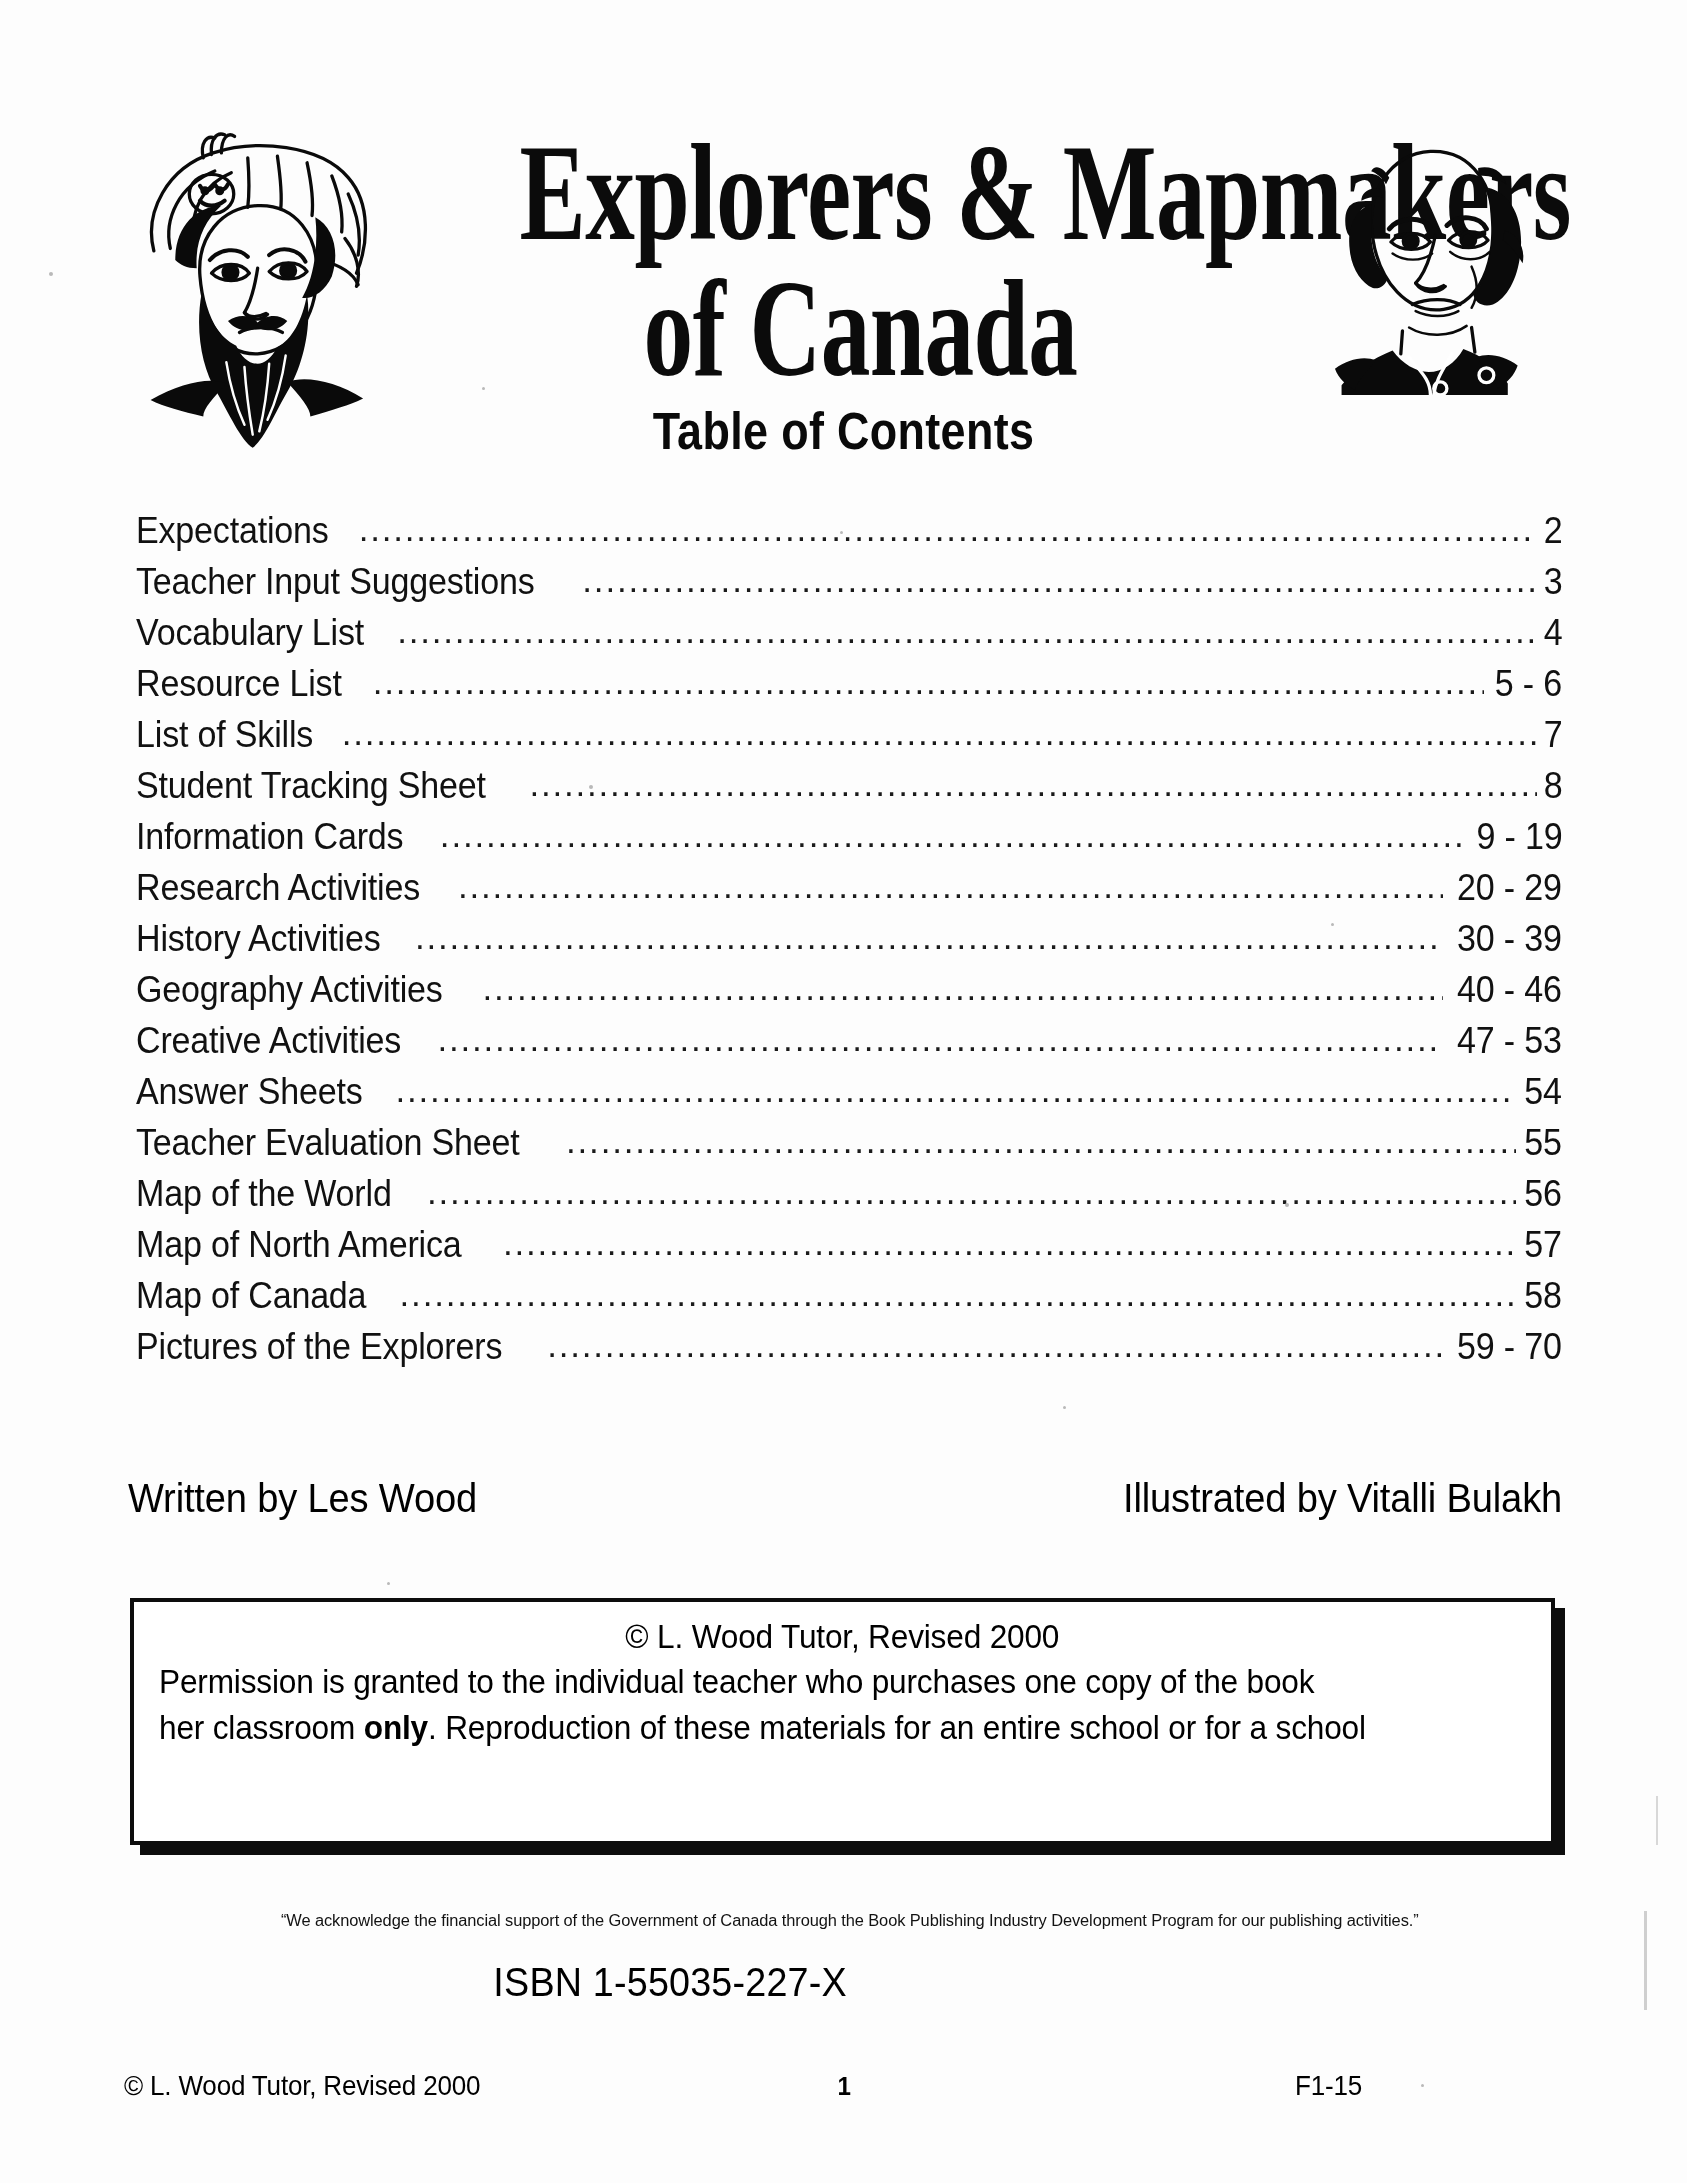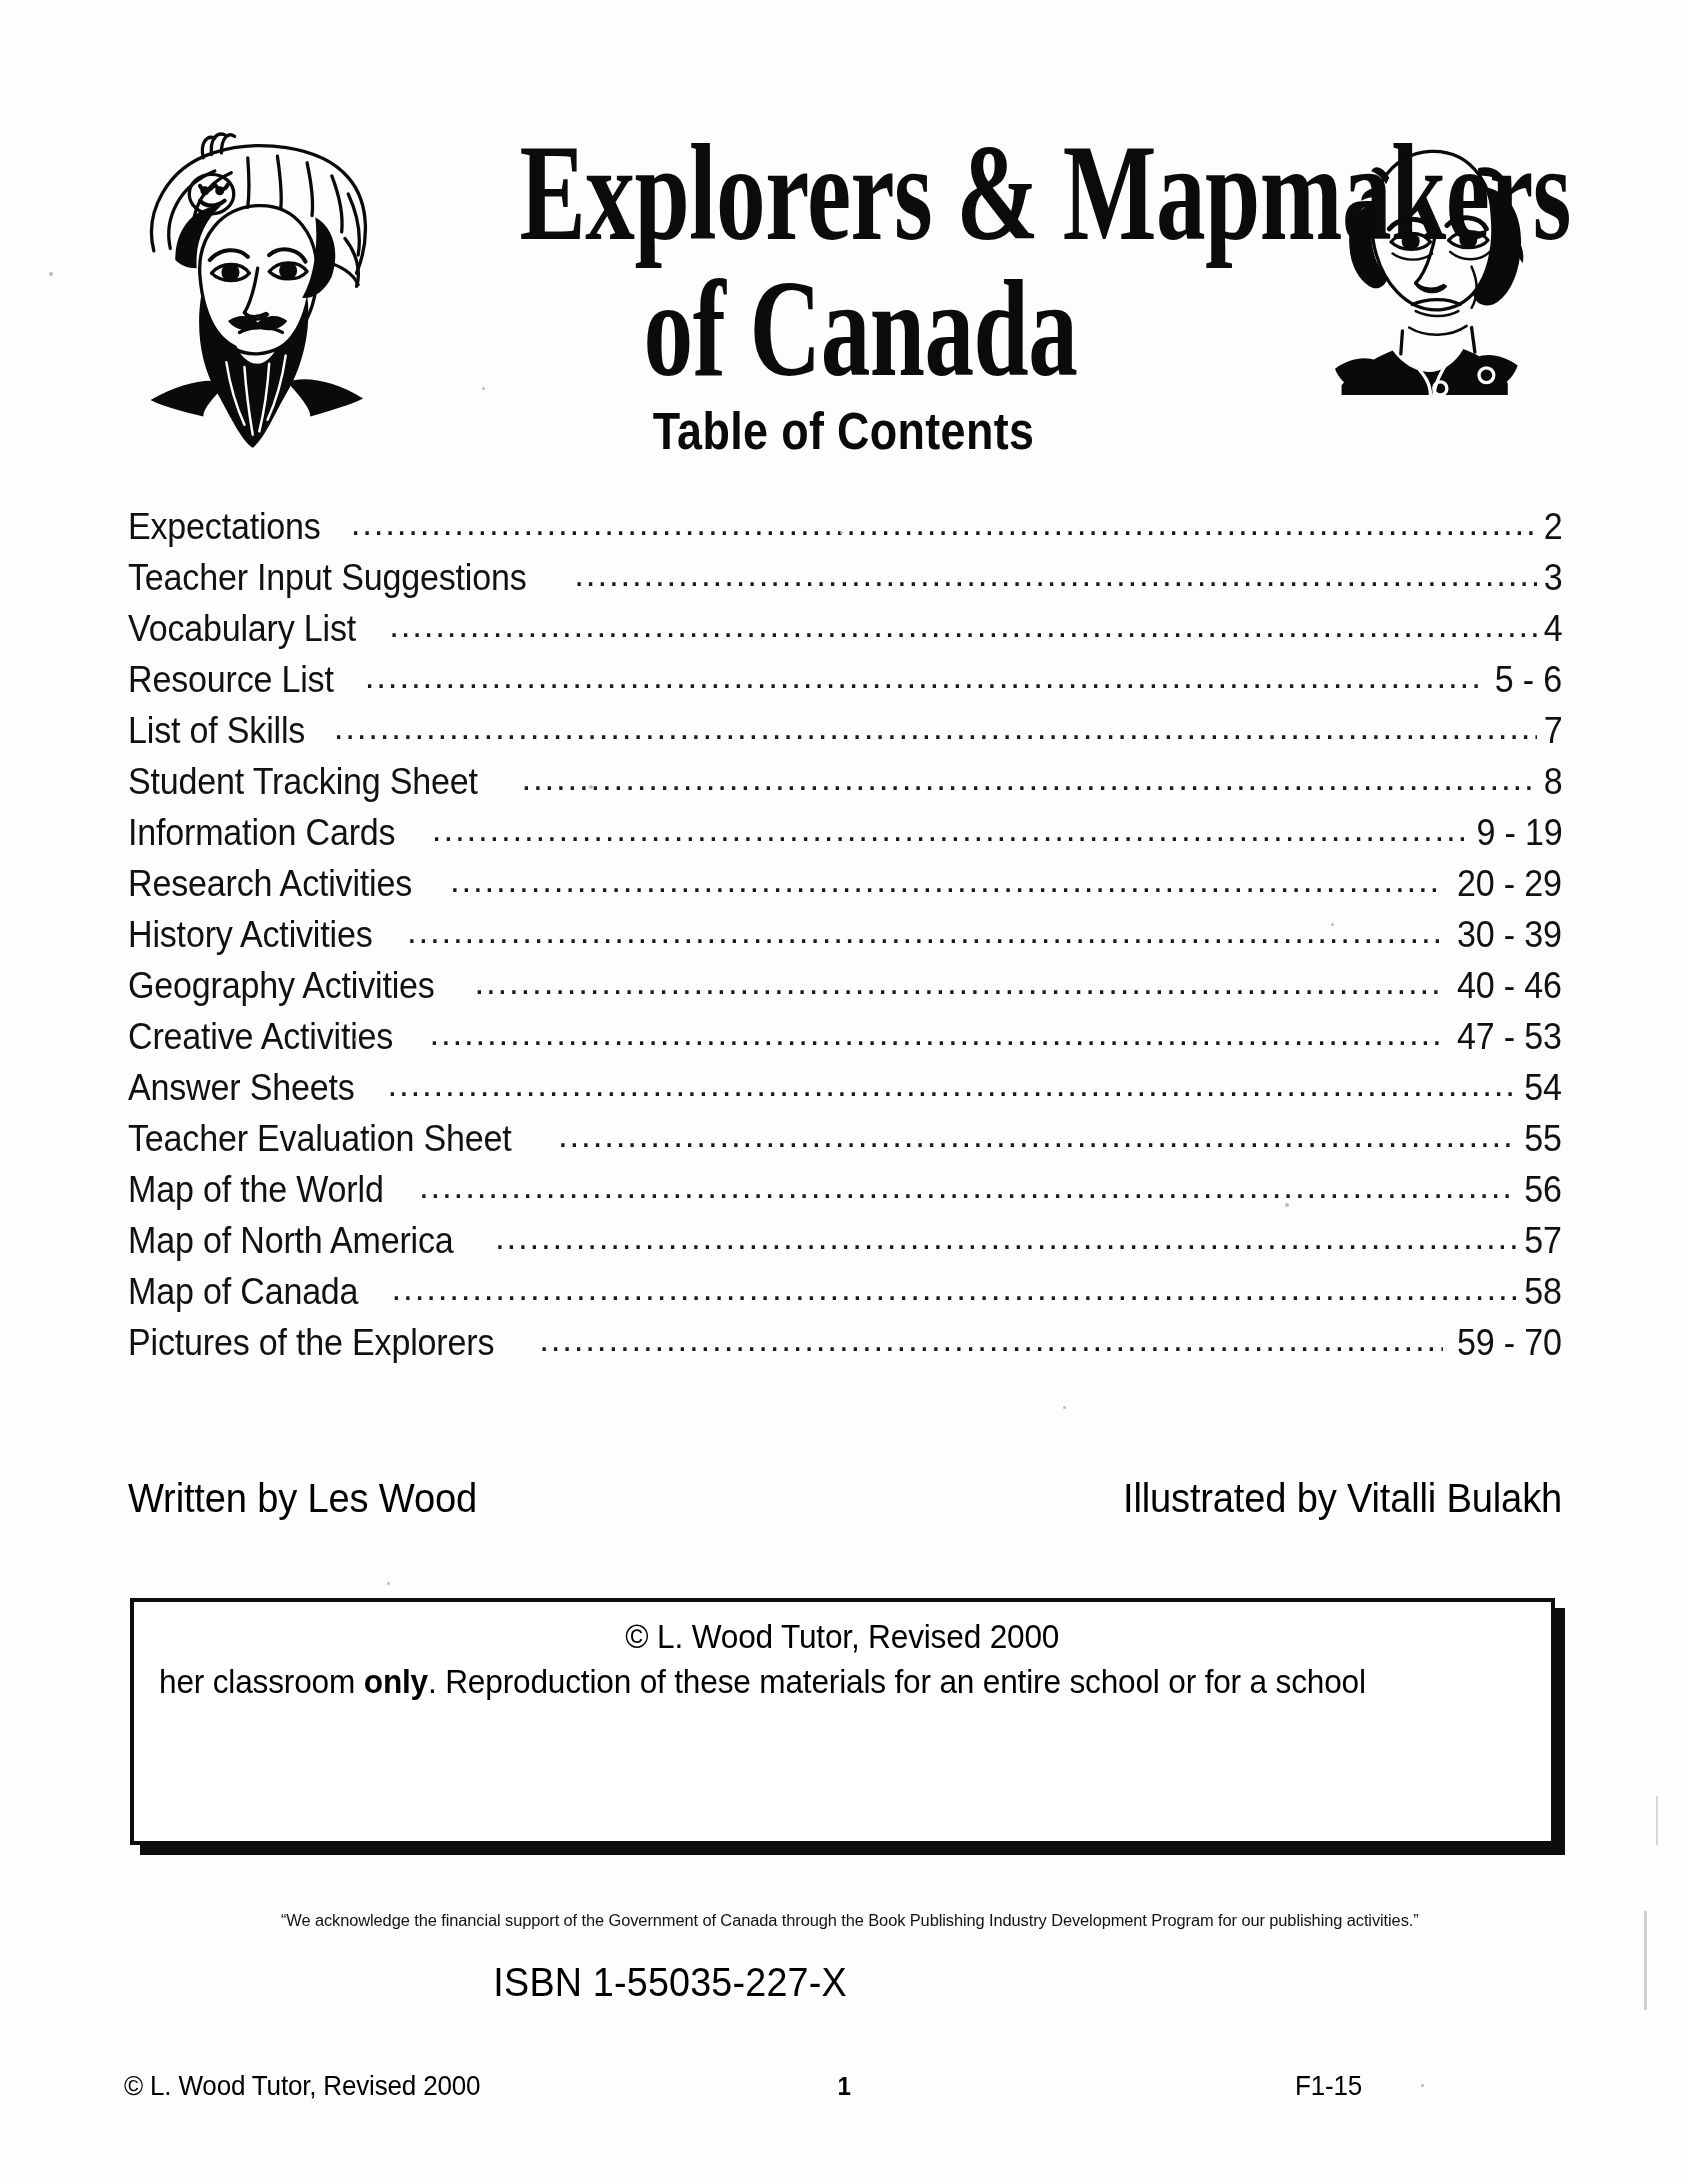--- a/index.html
+++ b/index.html
@@ -88,26 +88,27 @@
   
   .toc {
     position: absolute;
     left: 128px;
     top: 501px;
     width: 1434px;
   }
 
   .toc-row {
     display: flex;
-    align-items: center;
+    align-items: flex-end;
     height: 51px;
     font-size: 37px;
     font-weight: 300;
     color: #111;
     letter-spacing: -0.2px;
+    margin-left: 8px;
   }
 
   .toc-label {
     white-space: nowrap;
     transform: scaleX(0.92);
     transform-origin: left center;
     flex: 0 0 auto;
     padding-right: 8.2px;
   }
 
@@ -463,20 +464,23 @@
     <span class="illustrator">Illustrated by Vitalli Bulakh</span>
   </div>
 
   <div class="perm-wrap">
     <div class="perm-shadow"></div>
     <div class="perm-box">
       <div class="perm-copy">
         <span>© L. Wood Tutor, Revised 2000</span>
       </div>
       <div class="perm-body">
+        <p>
+          <span>Permission is granted to the individual teacher who purchases one copy of the book</span>
+        </p>
         <p><span><span>her classroom </span><b>only</b><span>.  Reproduction of these materials for an entire school or for a school</span></span></p>
       </div>
     </div>
   </div>
 
   <div class="ack">
     <span>“We acknowledge the financial support of the Government of Canada through the Book Publishing Industry Development Program for our publishing activities.”</span>
   </div>
 
   <div class="isbn">

